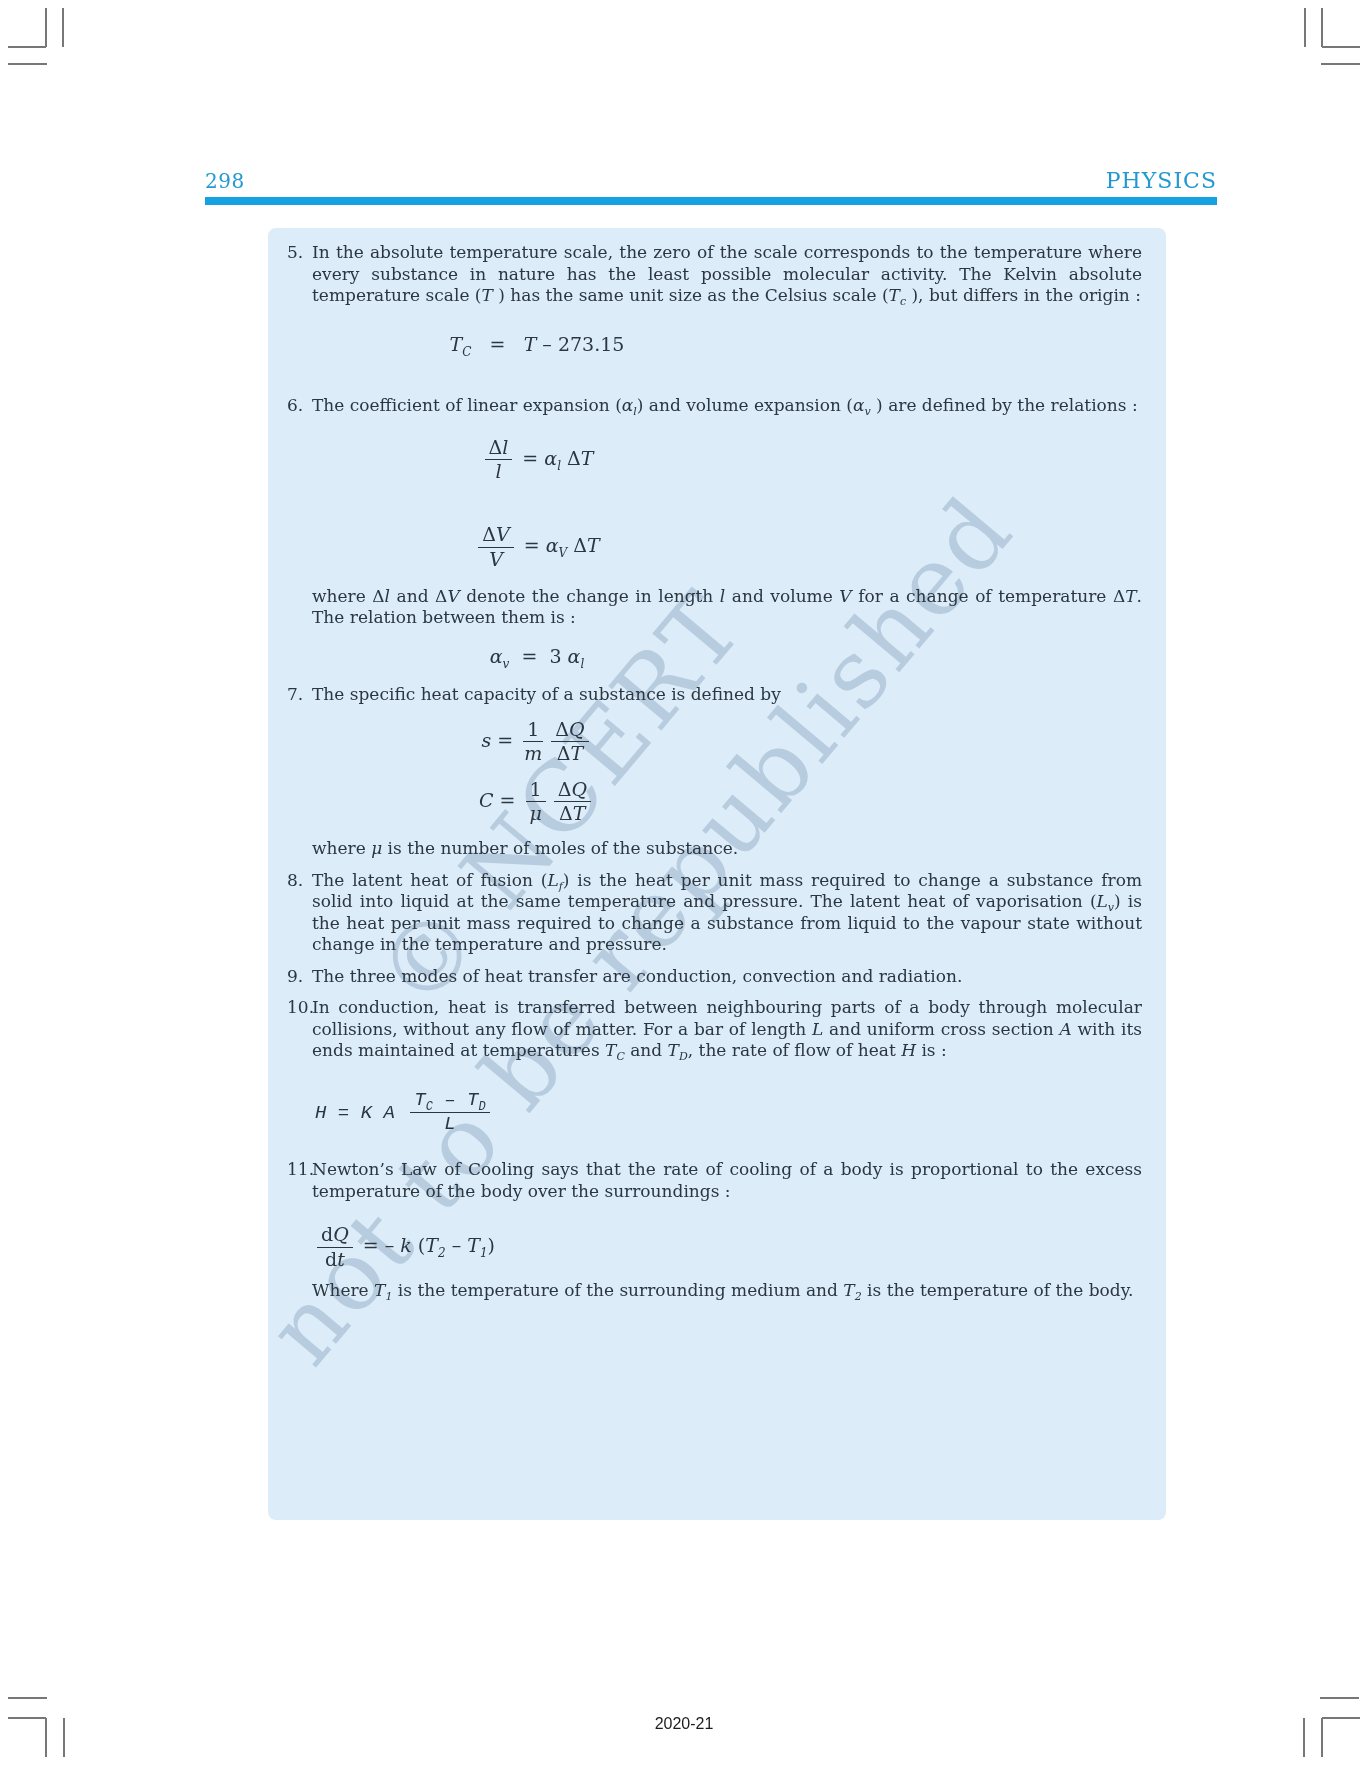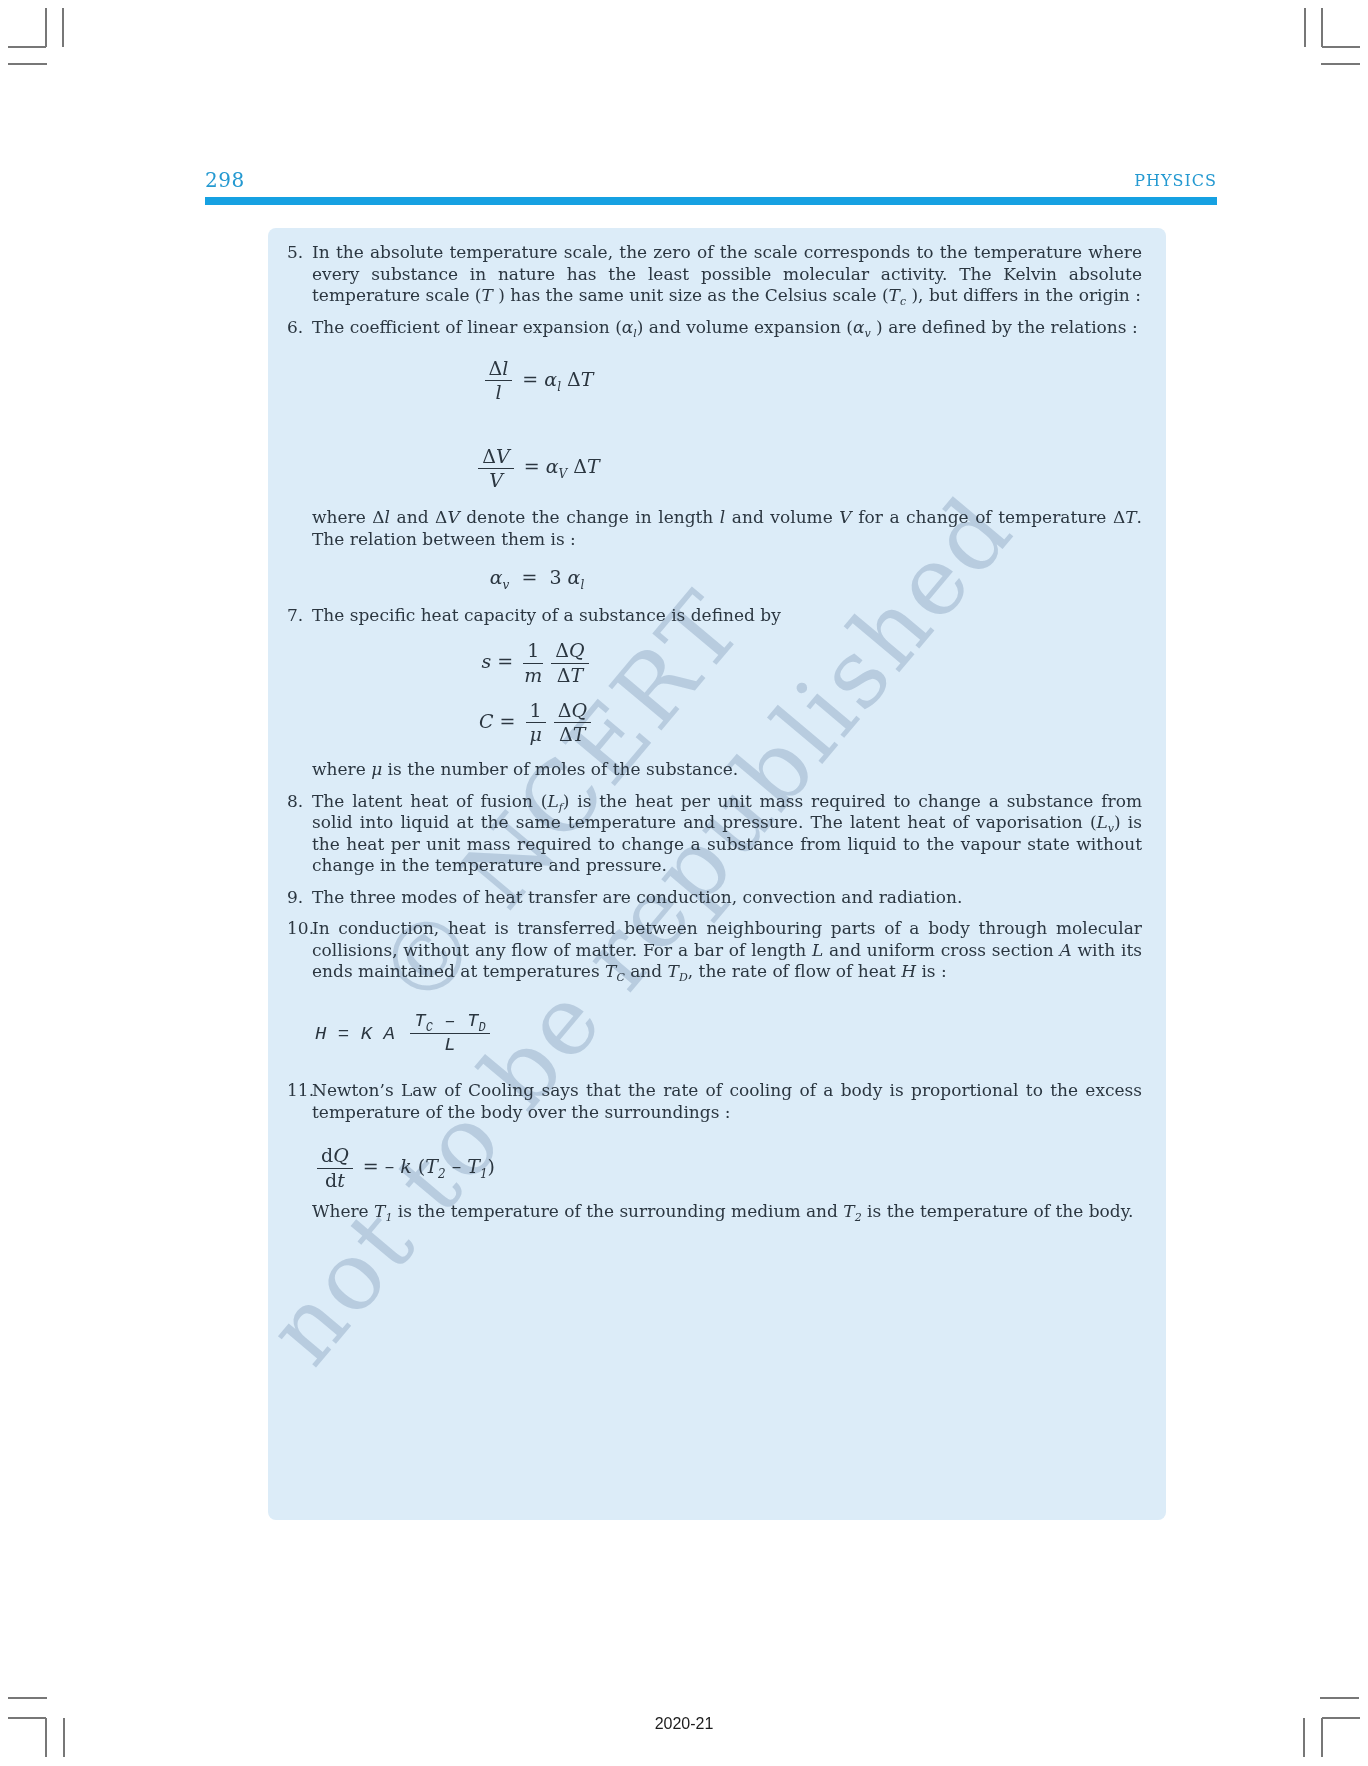--- a/index.html
+++ b/index.html
@@ -14,21 +14,21 @@
   
   .mark{position:absolute;background:#777777;}
   .mark.v{width:2px;height:39px;}
   .mark.h{height:2px;width:39px;}
   
   .header-row{
     position:absolute;left:205px;top:168px;width:1012px;
     display:flex;justify-content:space-between;align-items:center;
   }
   .page-number{font-size:20px;color:#2499d1;letter-spacing:0.5px;}
-  .running-head{font-size:16px;color:#2499d1;letter-spacing:1px;}
+  .running-head{font-size:22px;color:#2499d1;letter-spacing:1px;}
   .header-rule{
     position:absolute;left:205px;top:197px;width:1012px;height:8px;
     background:#16a1e2;
   }
   
   .summary-box{
     position:absolute;left:268px;top:228px;width:898px;height:1292px;
     box-sizing:border-box;
     background:#dcecf8;
     border-radius:8px;
@@ -124,20 +124,21 @@
   <section class="summary-box">
     <div class="watermark">
       <div class="wm-line wm-1">© NCERT</div>
       <div class="wm-line wm-2">not to be republished</div>
     </div>
     <div class="summary-content">
         <div class="row">
           <span class="num">5.</span>
           <p class="para">In the absolute temperature scale, the zero of the scale  corresponds to the temperature where every substance in nature has the least possible molecular activity. The Kelvin absolute temperature scale (<i>T</i> ) has the same unit size as the Celsius scale (<i>T</i><sub><i>c</i></sub> ), but differs in the origin :</p>
         </div>
+        <div class="formula f-center f-tc"><span class="fseg"><i>T</i><sub><i>C</i></sub>   =   <i>T</i> – 273.15</span></div>
         <div class="row">
           <span class="num">6.</span>
           <p class="para">The coefficient of linear expansion (<i>α</i><sub><i>l</i></sub>) and volume expansion (<i>α</i><sub><i>v</i></sub> ) are defined by the relations :</p>
         </div>
         <div class="formula f-center f-dl"><span class="frac">
             <span class="fnum">Δ<i>l</i></span>
             <span class="fden"><i>l</i></span>
           </span><span class="fseg"> = <i>α</i><sub><i>l</i></sub> Δ<i>T</i></span></div>
         <div class="formula f-center f-dv"><span class="frac">
             <span class="fnum">Δ<i>V</i></span>

